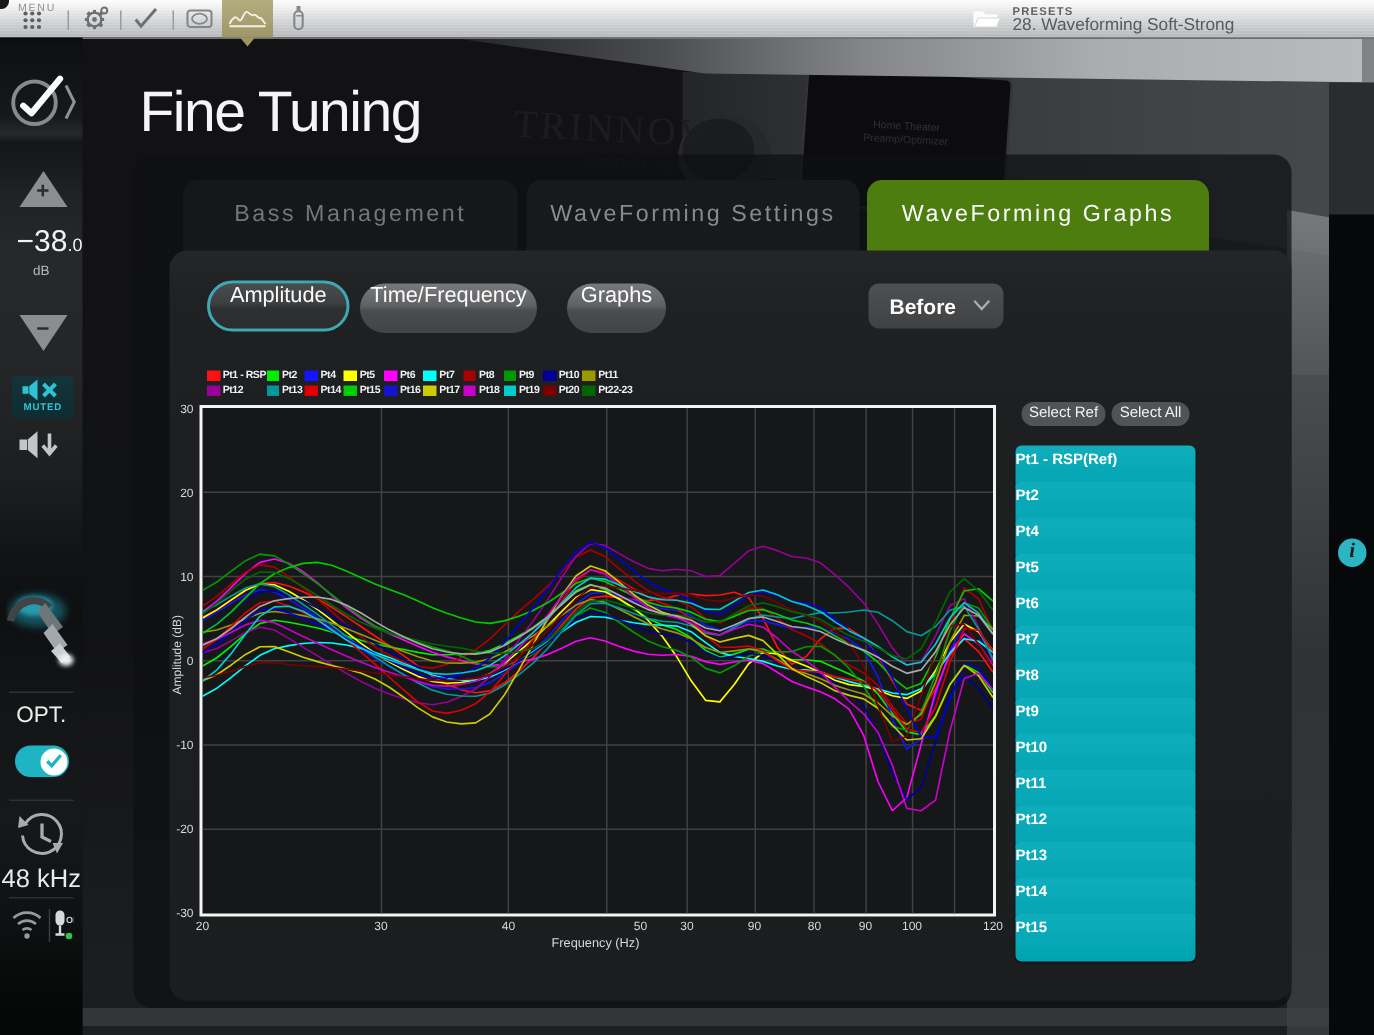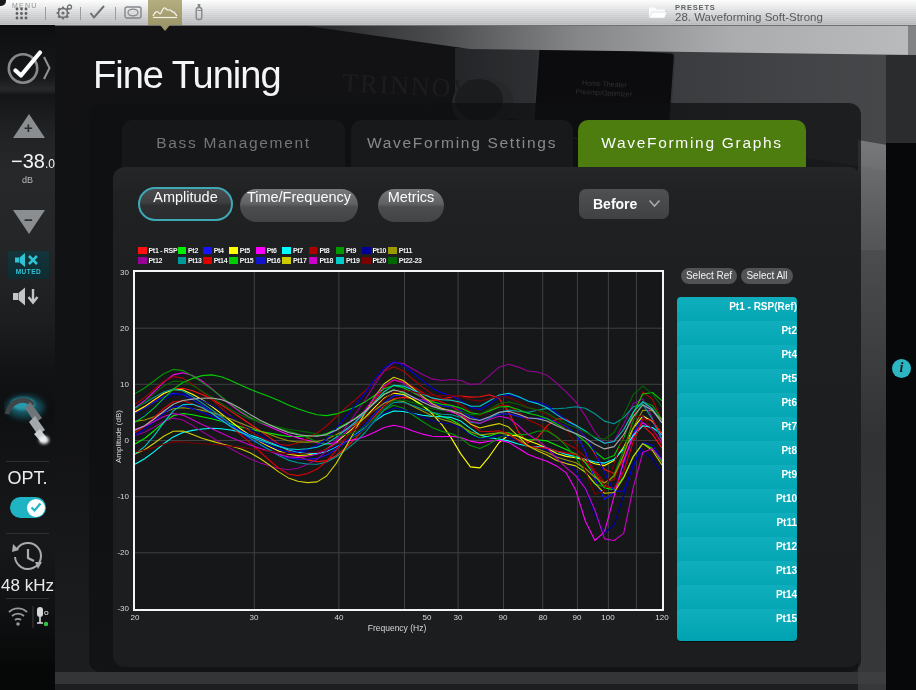--- a/index.html
+++ b/index.html
@@ -21,21 +21,21 @@
 .tri{left:12.5px;width:0;height:0;border-left:16px solid transparent;border-right:16px solid transparent;}
 #triUp{top:114px;border-bottom:24px solid #8b8e90;}
 #triDn{top:210px;border-top:24px solid #8b8e90;}
 #triUp .sign{position:absolute;left:-6px;top:8px;width:12px;height:12px;color:#2a2c2e;font-size:15px;font-weight:bold;line-height:12px;text-align:center;}
 #triDn .sign{position:absolute;left:-6px;top:-20px;width:12px;height:12px;color:#2a2c2e;font-size:15px;font-weight:bold;line-height:12px;text-align:center;}
 #vol{left:0;top:150px;width:66px;text-align:center;color:#f2f3f4;font-size:20px;}
 #vol small{font-size:12px;}
 #voldb{left:0;top:175px;width:55px;text-align:center;color:#b7b9bb;font-size:9px;}
 #muted{left:8px;top:251px;width:41px;height:28px;background:linear-gradient(180deg,#13343a,#0e2d33);border-radius:2px;}
 #mutedlbl{left:0;top:17px;width:41px;text-align:center;font-size:6.5px;letter-spacing:.5px;color:#31c4d4;font-weight:bold;position:absolute;}
-#optlbl{left:0;top:468px;width:55px;text-align:center;color:#eceded;font-size:18px;}
+#optlbl{left:0;top:468px;width:55px;text-align:center;color:#eceded;font-size:15px;}
 #khz{left:0;top:576px;width:55px;text-align:center;color:#e8e9ea;font-size:17px;}
 .sep{left:6px;width:43px;height:1px;background:#2e3032;}
 
 #toggle{left:10px;top:497px;width:36px;height:21px;border-radius:11px;background:#1fb4c3;}
 #toggle .knob{position:absolute;right:1.5px;top:1.5px;width:18px;height:18px;border-radius:50%;background:#fdfefe;}
 
 #title{left:93px;top:54px;font-size:38px;font-weight:400;color:#f4f5f6;letter-spacing:-1px;}
 
 #wrapper{left:89px;top:103px;width:772px;height:569px;border-radius:12px;background:rgba(14,15,16,.72);}
 .tab{top:120px;height:58px;border-radius:10px;}
@@ -65,21 +65,21 @@
 
 #chart{left:133px;top:270px;width:527px;height:337px;border:2px solid #f4f4f4;background:#161718;}
 .ylab{position:absolute;right:787px;width:40px;text-align:right;font-size:8px;color:#d8d9da;}
 .xlab{position:absolute;top:613px;width:30px;text-align:center;font-size:8px;color:#d8d9da;}
 #ytitle{left:88px;top:432px;font-size:8px;color:#d8d9da;transform:rotate(-90deg);transform-origin:center;width:60px;text-align:center;}
 #xtitle{left:337px;top:623px;width:120px;text-align:center;font-size:8.5px;color:#d8d9da;}
 
 .selbtn{top:268px;height:16px;border-radius:8px;background:#515355;color:#f2f3f4;font-size:10px;text-align:center;line-height:16px;}
 #selRef{left:681px;width:56px;}
 #selAll{left:741px;width:52px;}
-.ptbtn{left:677px;width:120px;height:32px;border-radius:4px;background:linear-gradient(180deg,#10aebc,#00a3b2);color:#fff;font-size:10px;font-weight:bold;text-align:right;line-height:19px;box-shadow:0 1px 1px rgba(0,0,0,.5);}
+.ptbtn{left:677px;width:120px;height:32px;border-radius:4px;background:linear-gradient(180deg,#10aebc,#00a3b2);color:#fff;font-size:10px;font-weight:bold;text-align:left;line-height:19px;box-shadow:0 1px 1px rgba(0,0,0,.5);}
 #info{left:892px;top:359px;width:19px;height:19px;border-radius:50%;background:#2cb6c4;color:#17181a;font-family:"Liberation Serif",serif;font-style:italic;font-weight:bold;font-size:14px;text-align:center;line-height:18px;}
 </style></head>
 <body>
 
 <svg class="abs" style="left:0;top:0" width="916" height="690" viewBox="0 0 916 690">
  <defs>
   <linearGradient id="gband" x1="0" y1="0" x2="1" y2="0">
    <stop offset="0" stop-color="#232425"></stop>
         <stop offset=".22" stop-color="#4a4b4d"></stop>
    <stop offset=".45" stop-color="#848688"></stop>
@@ -275,21 +275,21 @@
     <span>WaveForming Graphs</span>
   </div>
 <div id="content" class="abs"></div>
 <div id="pAmp" class="pill abs">
     <span>Amplitude</span>
   </div>
 <div id="pTime" class="pill abs">
     <span>Time/Frequency</span>
   </div>
 <div id="pMet" class="pill abs">
-    <span>Metrics</span>
+    <span>Graphs</span>
   </div>
 <div id="before" class="abs">
     <span>Before</span>
     <svg width="13" height="9" viewBox="0 0 13 9">
       <path d="M1.5 1.5 L6.5 7 L11.5 1.5" fill="none" stroke="#a9abad" stroke-width="1.6"></path>
     </svg>
   </div>
 <div id="legend" class="abs">
     <div class="lgrow" style="top:0px">
       <i class="lg" style="left:0px">

